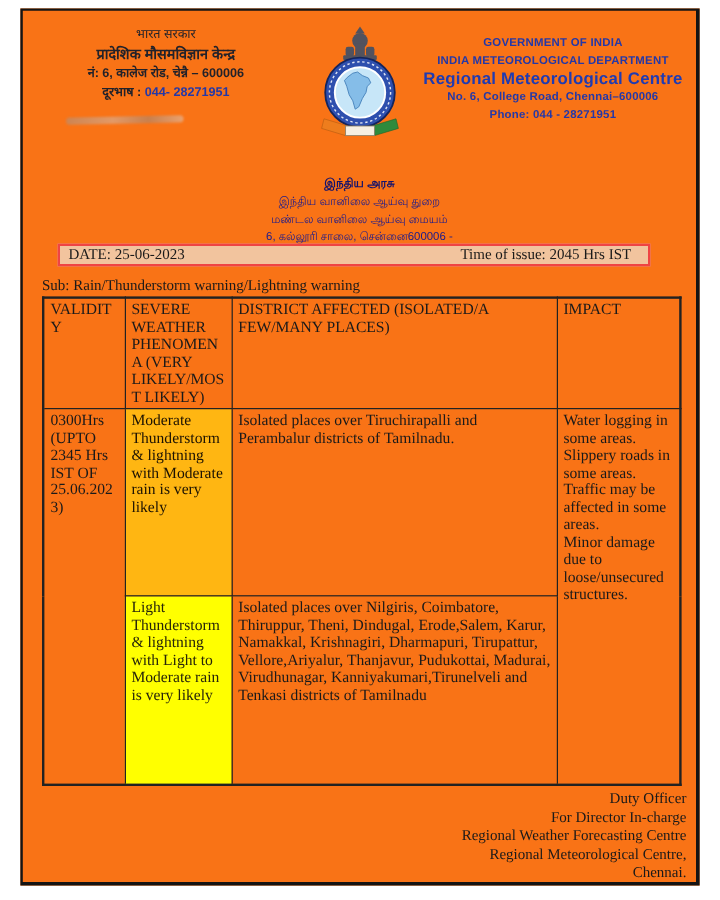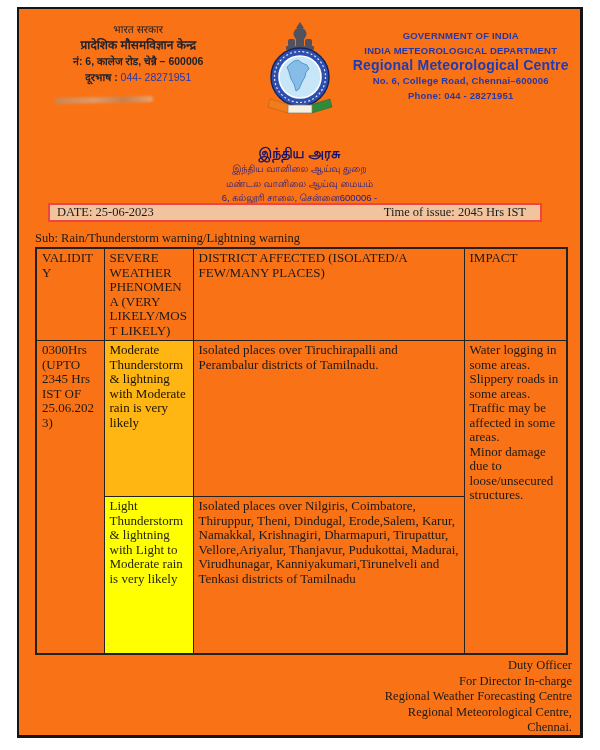--- a/index.html
+++ b/index.html
@@ -13,36 +13,36 @@
     border:2px solid #141414;border-right-width:3px;border-bottom-width:3px;
     box-sizing:border-box;background:#f97316;overflow:hidden;
   }
   
   .header{display:flex;align-items:flex-start;padding-top:10px;}
   .h-col{flex:1;text-align:center;font-family:"Liberation Sans","DejaVu Sans",sans-serif;}
   .hindi{padding-top:2px;}
   .hindi .ln{font-size:10.5px;line-height:16px;color:#22222a;}
   .hindi .ln-bold{font-weight:bold;}
   .hindi .ln-title{font-weight:bold;font-size:12px;}
-  .hindi .phone-num{color:#2438a8;font-weight:normal;}
+  .hindi .phone-num{color:#2438a8;font-weight:bold;}
   .english{padding-top:9px;}
   .english .ln{font-size:9.5px;line-height:15px;color:#2438a8;font-weight:bold;letter-spacing:.2px;}
   .english .ln-title{font-size:14px;color:#1f3bb3;}
   .emblem-wrap{width:84px;flex:0 0 84px;display:flex;justify-content:center;}
   .smudge{
     position:absolute;left:36px;top:88px;width:98px;height:6px;
     background:linear-gradient(90deg,#9a9a9a 0%,#c9c9c9 40%,#8f8f8f 70%,#d9d9d9 100%);
     opacity:.45;filter:blur(1px);transform:rotate(-1.2deg);border-radius:3px;
   }
   
   .tamil{
     text-align:center;margin-top:26px;
     font-family:"Liberation Sans","DejaVu Sans",sans-serif;color:#1b1b8e;
   }
-  .tamil .t-title{font-weight:bold;font-size:14px;line-height:17px;color:#12126e;}
+  .tamil .t-title{font-weight:bold;font-size:10px;line-height:17px;color:#12126e;}
   .tamil .ln{font-size:9.5px;line-height:14.5px;}
   
   .date-bar{
     position:absolute;left:29px;top:194px;width:494px;height:19px;
     background:#f2c49e;border:2px solid #ef4444;box-sizing:border-box;
     display:flex;justify-content:space-between;align-items:center;
     font-size:12.5px;padding:0 14px 0 7px;
   }
   
   .subject{position:absolute;left:16px;top:222px;font-size:12.5px;}

